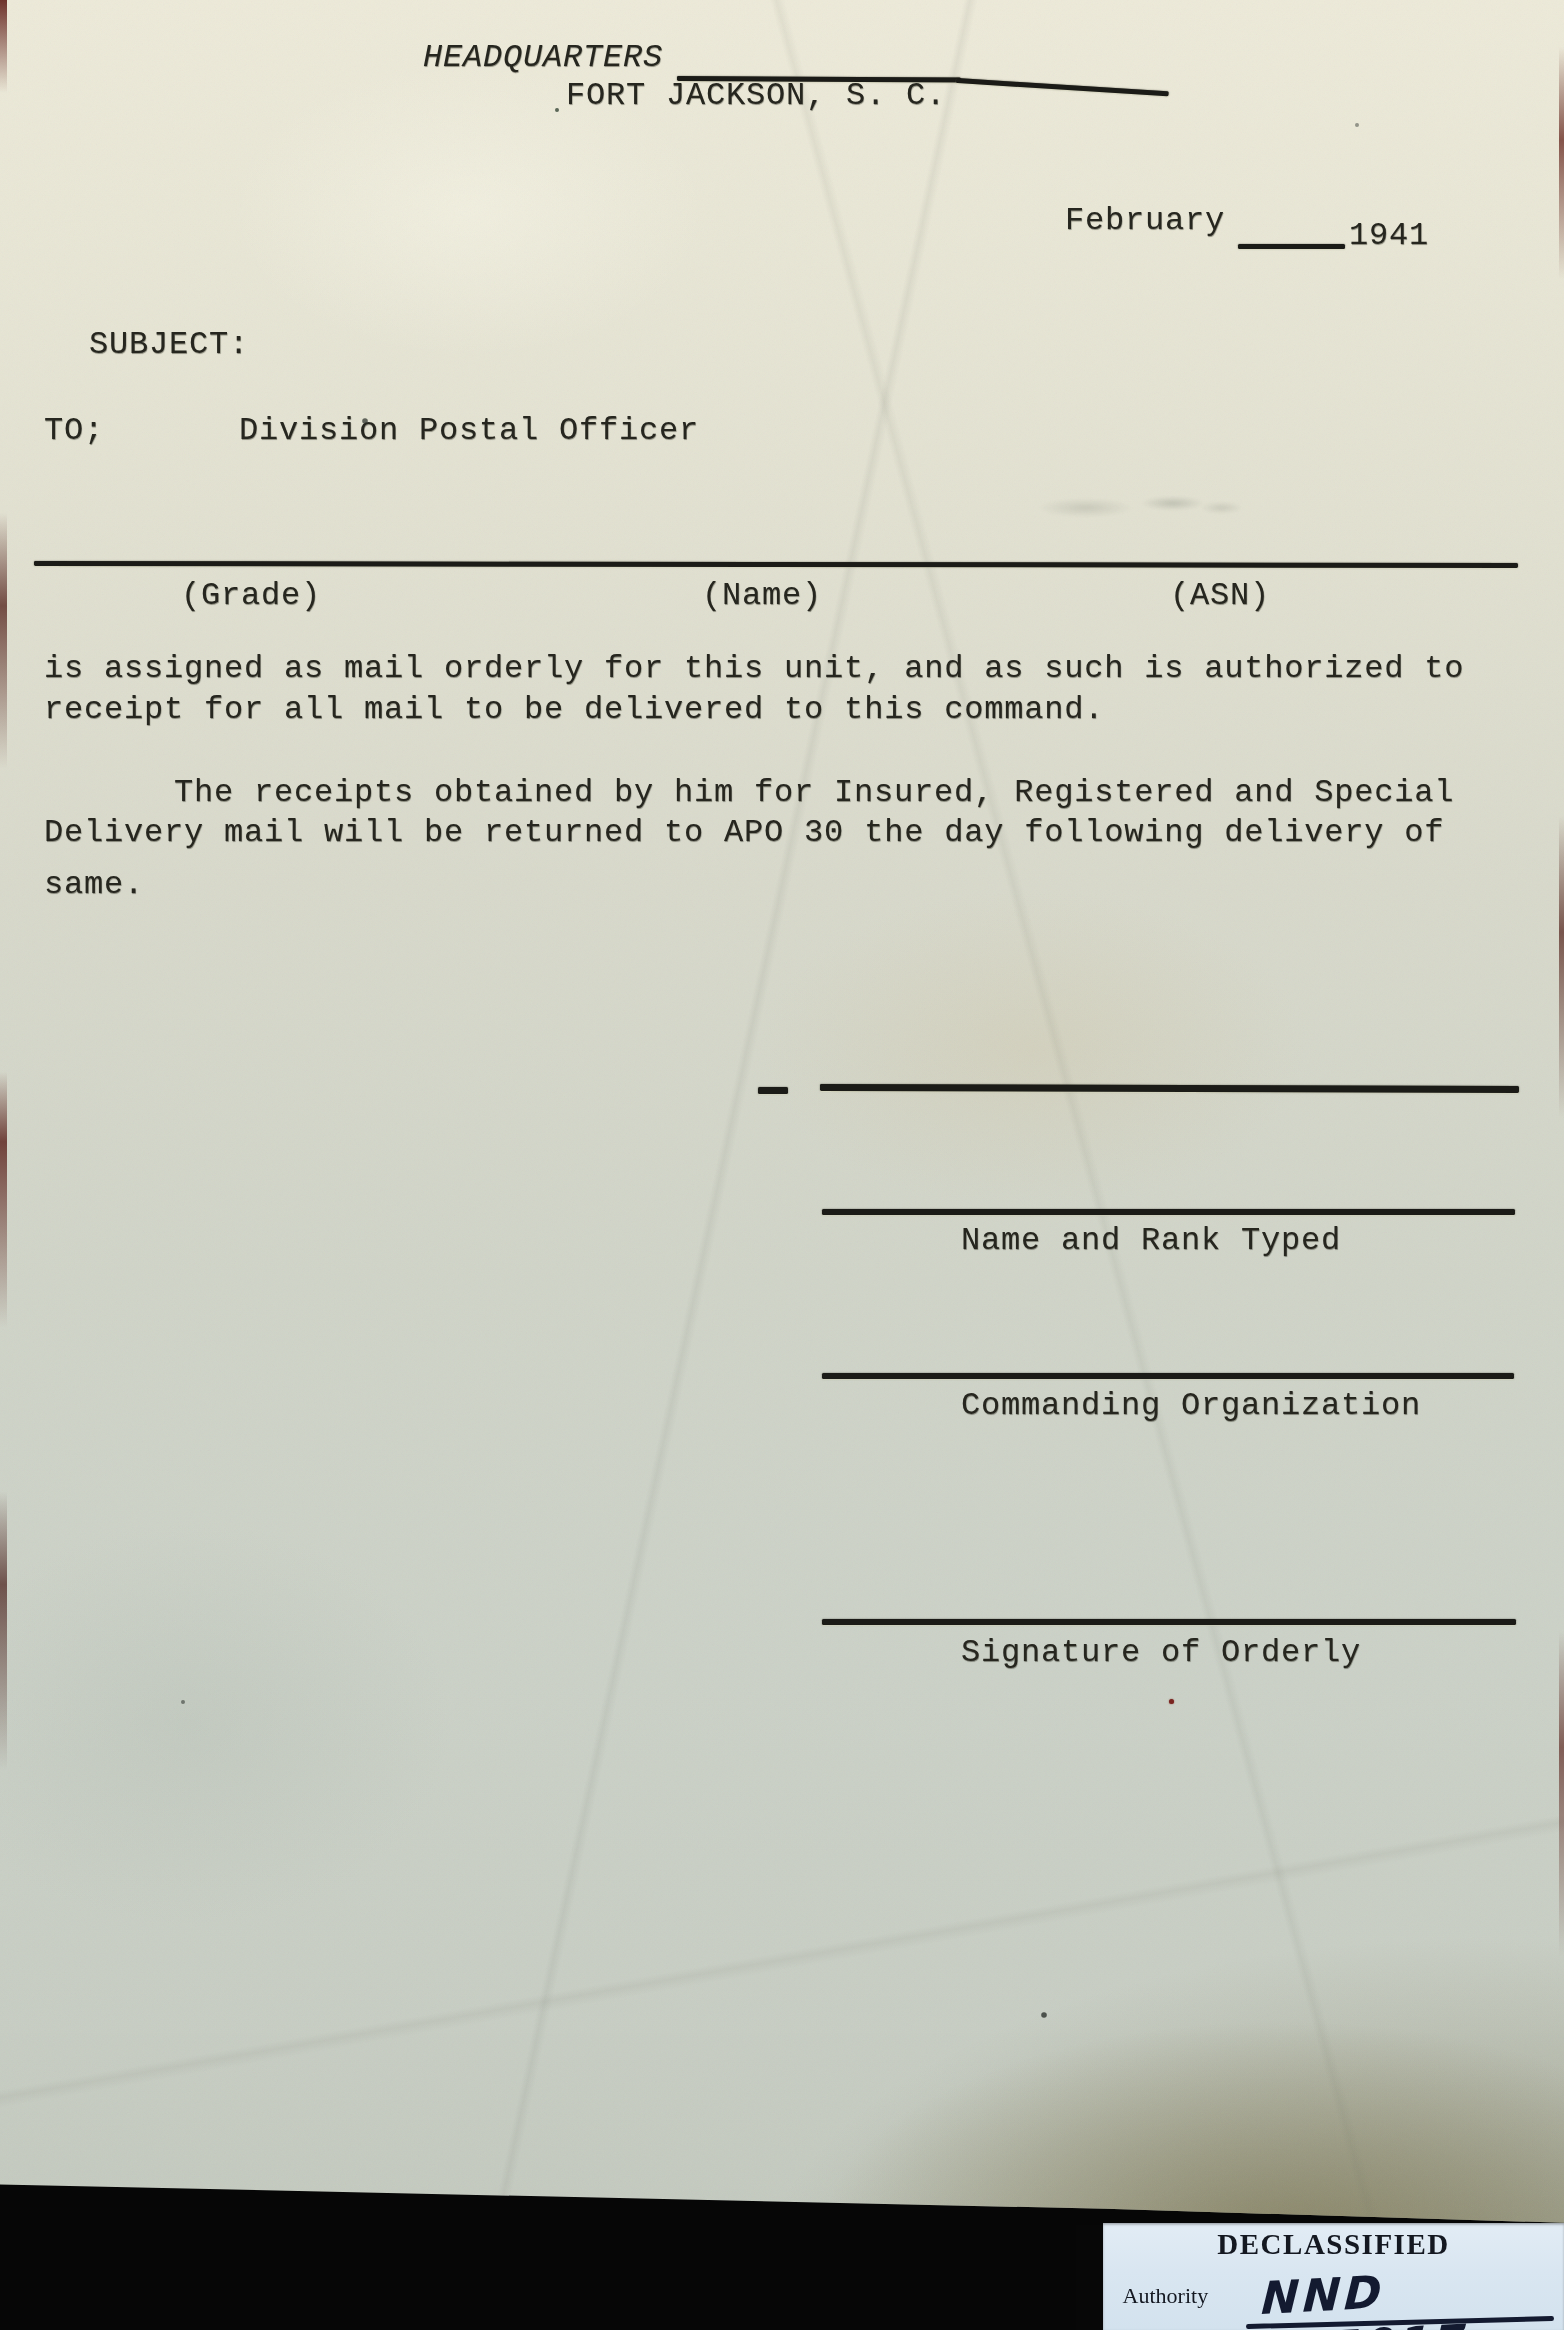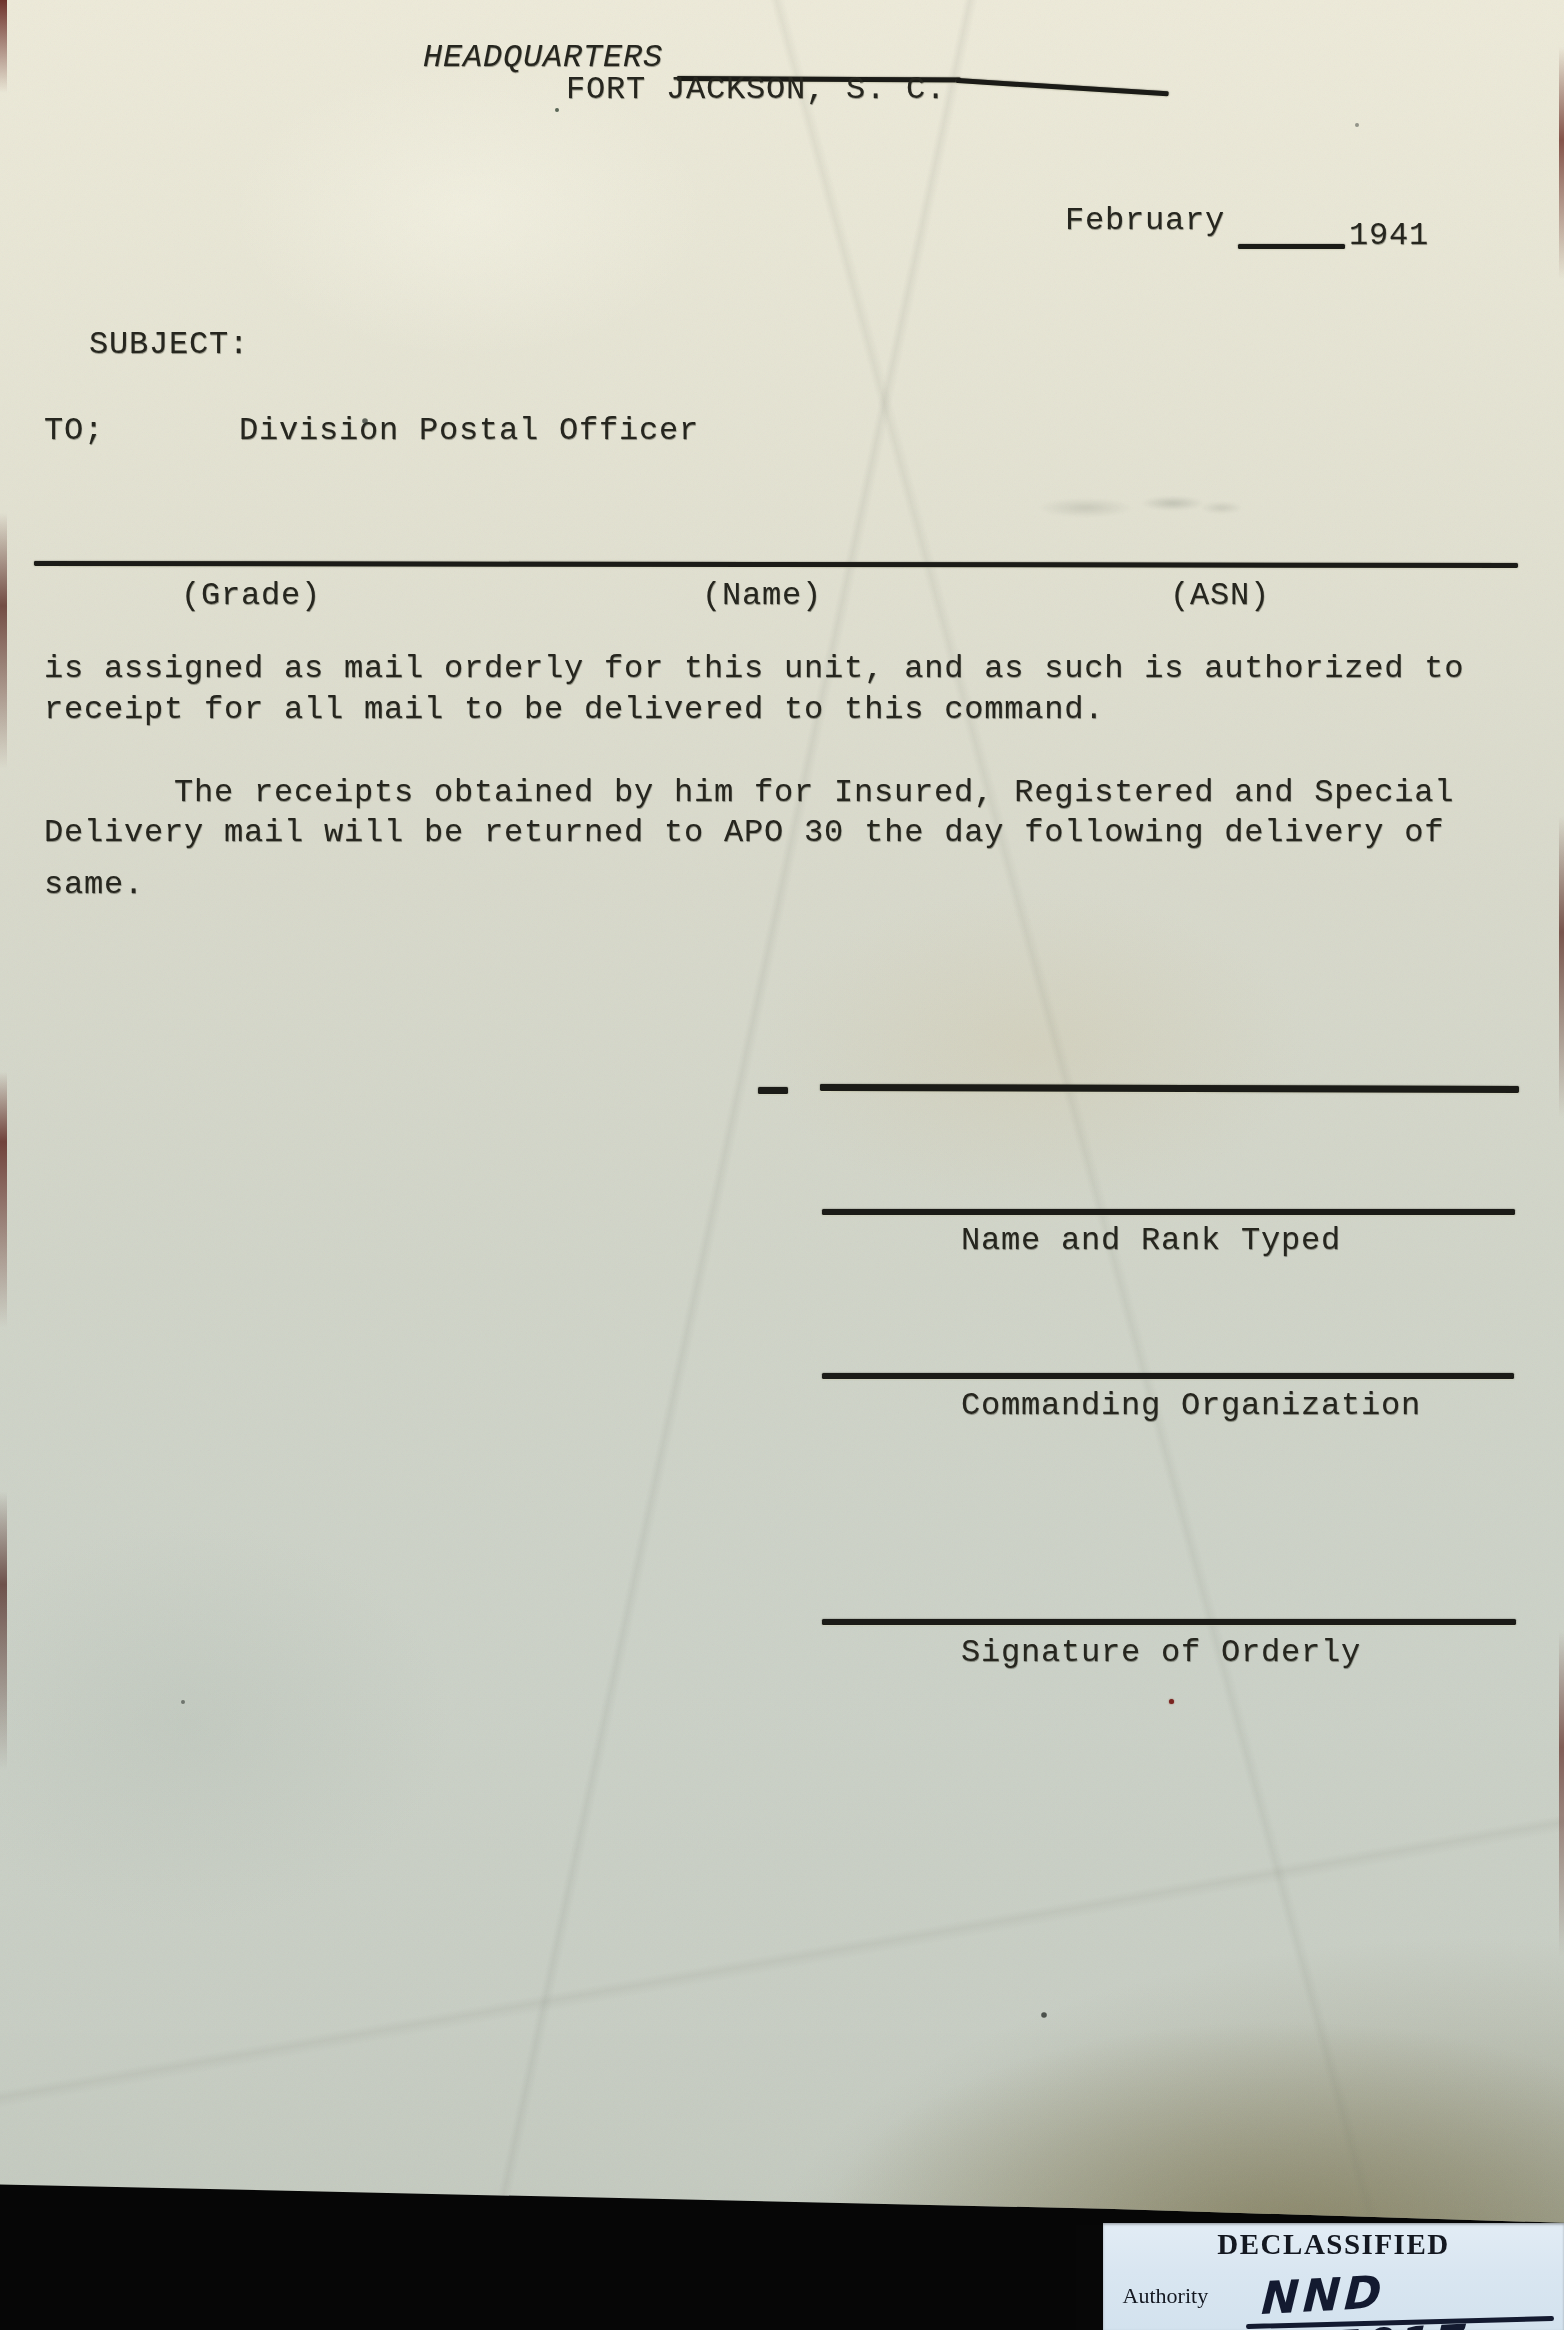--- a/index.html
+++ b/index.html
@@ -34,21 +34,21 @@
     letter-spacing:0.8px;white-space:pre;
     text-shadow:0.5px 0.6px 0.7px rgba(35,35,25,0.45);
   }
   
   .rule{position:absolute;background:#1b1b17;border-radius:1.5px;
         box-shadow:0 0.8px 0.8px rgba(240,240,210,0.6),0 0 1.5px rgba(20,20,10,0.7);}
   
   #hq           {left:423px;  top:39px;font-style:italic;}
   #hq-line-a    {left:677px;  top:76px; width:284px; height:5.3px; transform:rotate(0.3deg);transform-origin:left center;}
   #hq-line-b    {left:956px; top:78px; width:213px; height:5.3px; transform:rotate(3.6deg);transform-origin:left center;}
-  #station      {left:566px;  top:71px;}
+  #station      {left:566px;  top:77px;}
   #date-month   {left:1065px; top:202px;}
   #date-rule    {left:1238px; top:244px; width:107px; height:4.5px;}
   #date-year    {left:1349px; top:217px;}
   #subj-label   {left:44px;   top:326px;margin-left:45px;}
   #subj-value   {left:239px;  top:326px;}
   #to-label     {left:44px;   top:412px;}
   #to-value     {left:239px;  top:412px;}
   #main-rule    {left:34px;   top:562px;  width:1484px; height:5.3px; transform:rotate(0.08deg);}
   #f-grade      {left:181px;  top:577px;}
   #f-name       {left:702px;  top:577px;}

